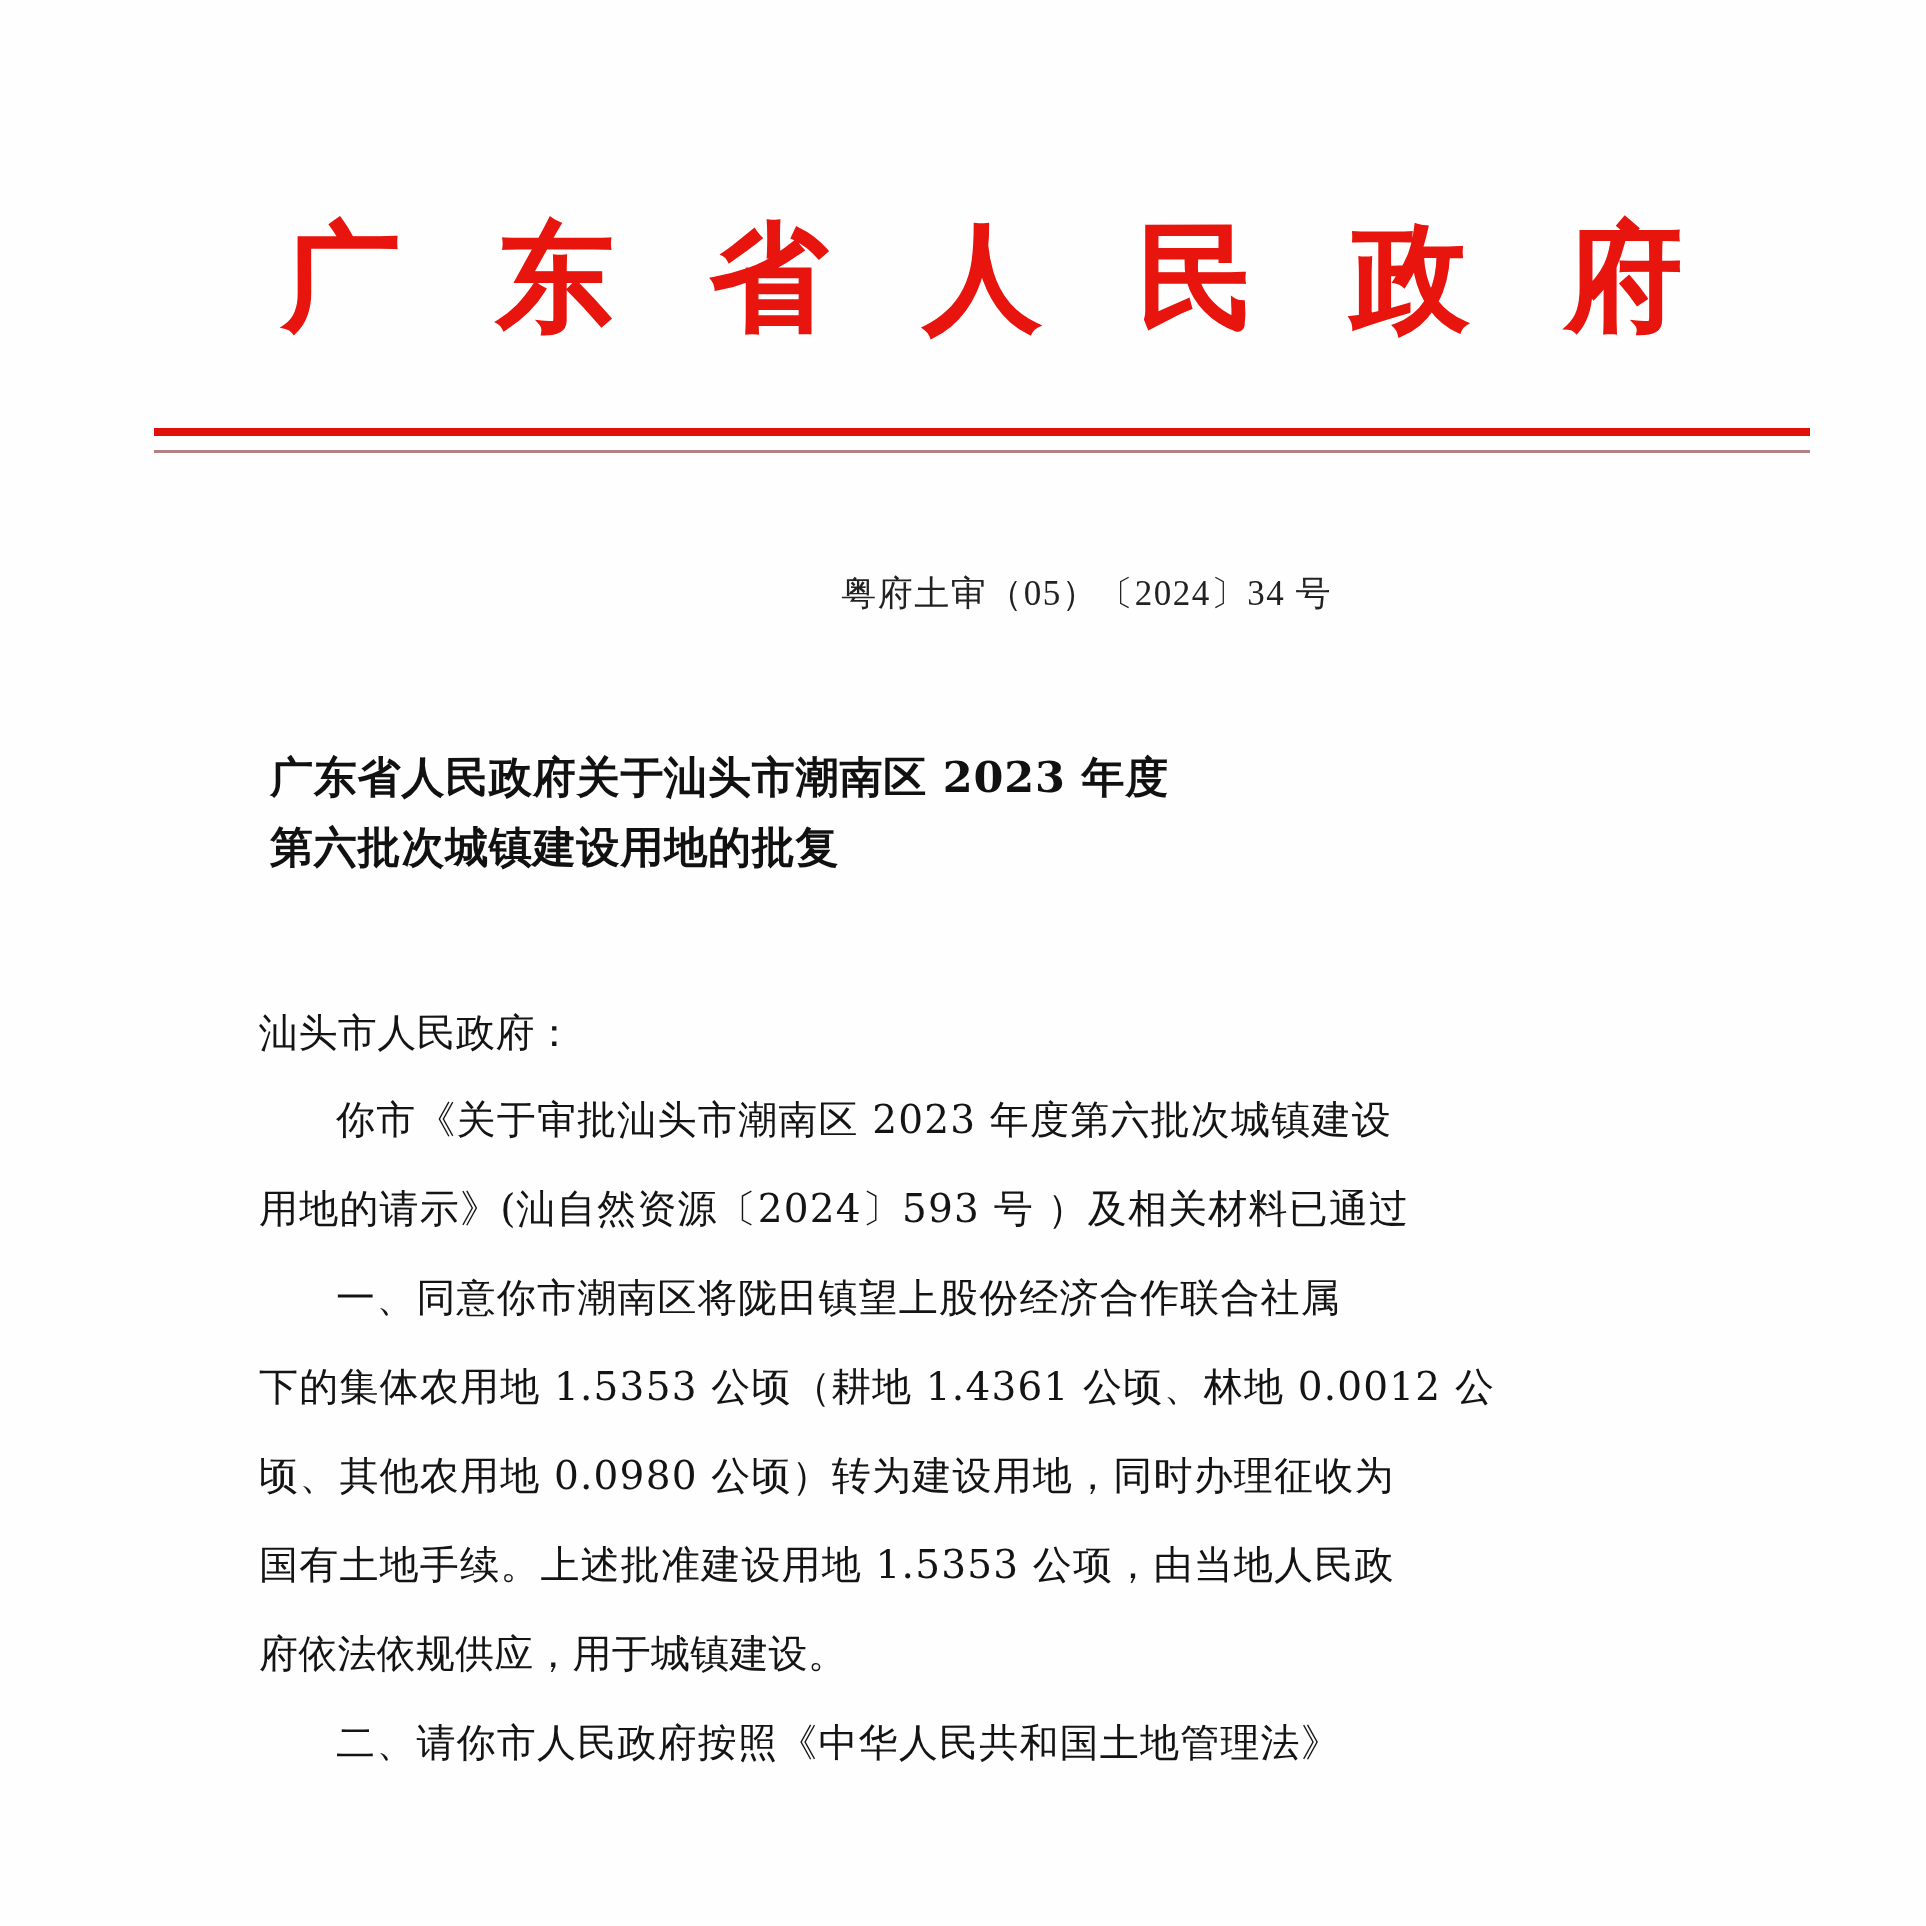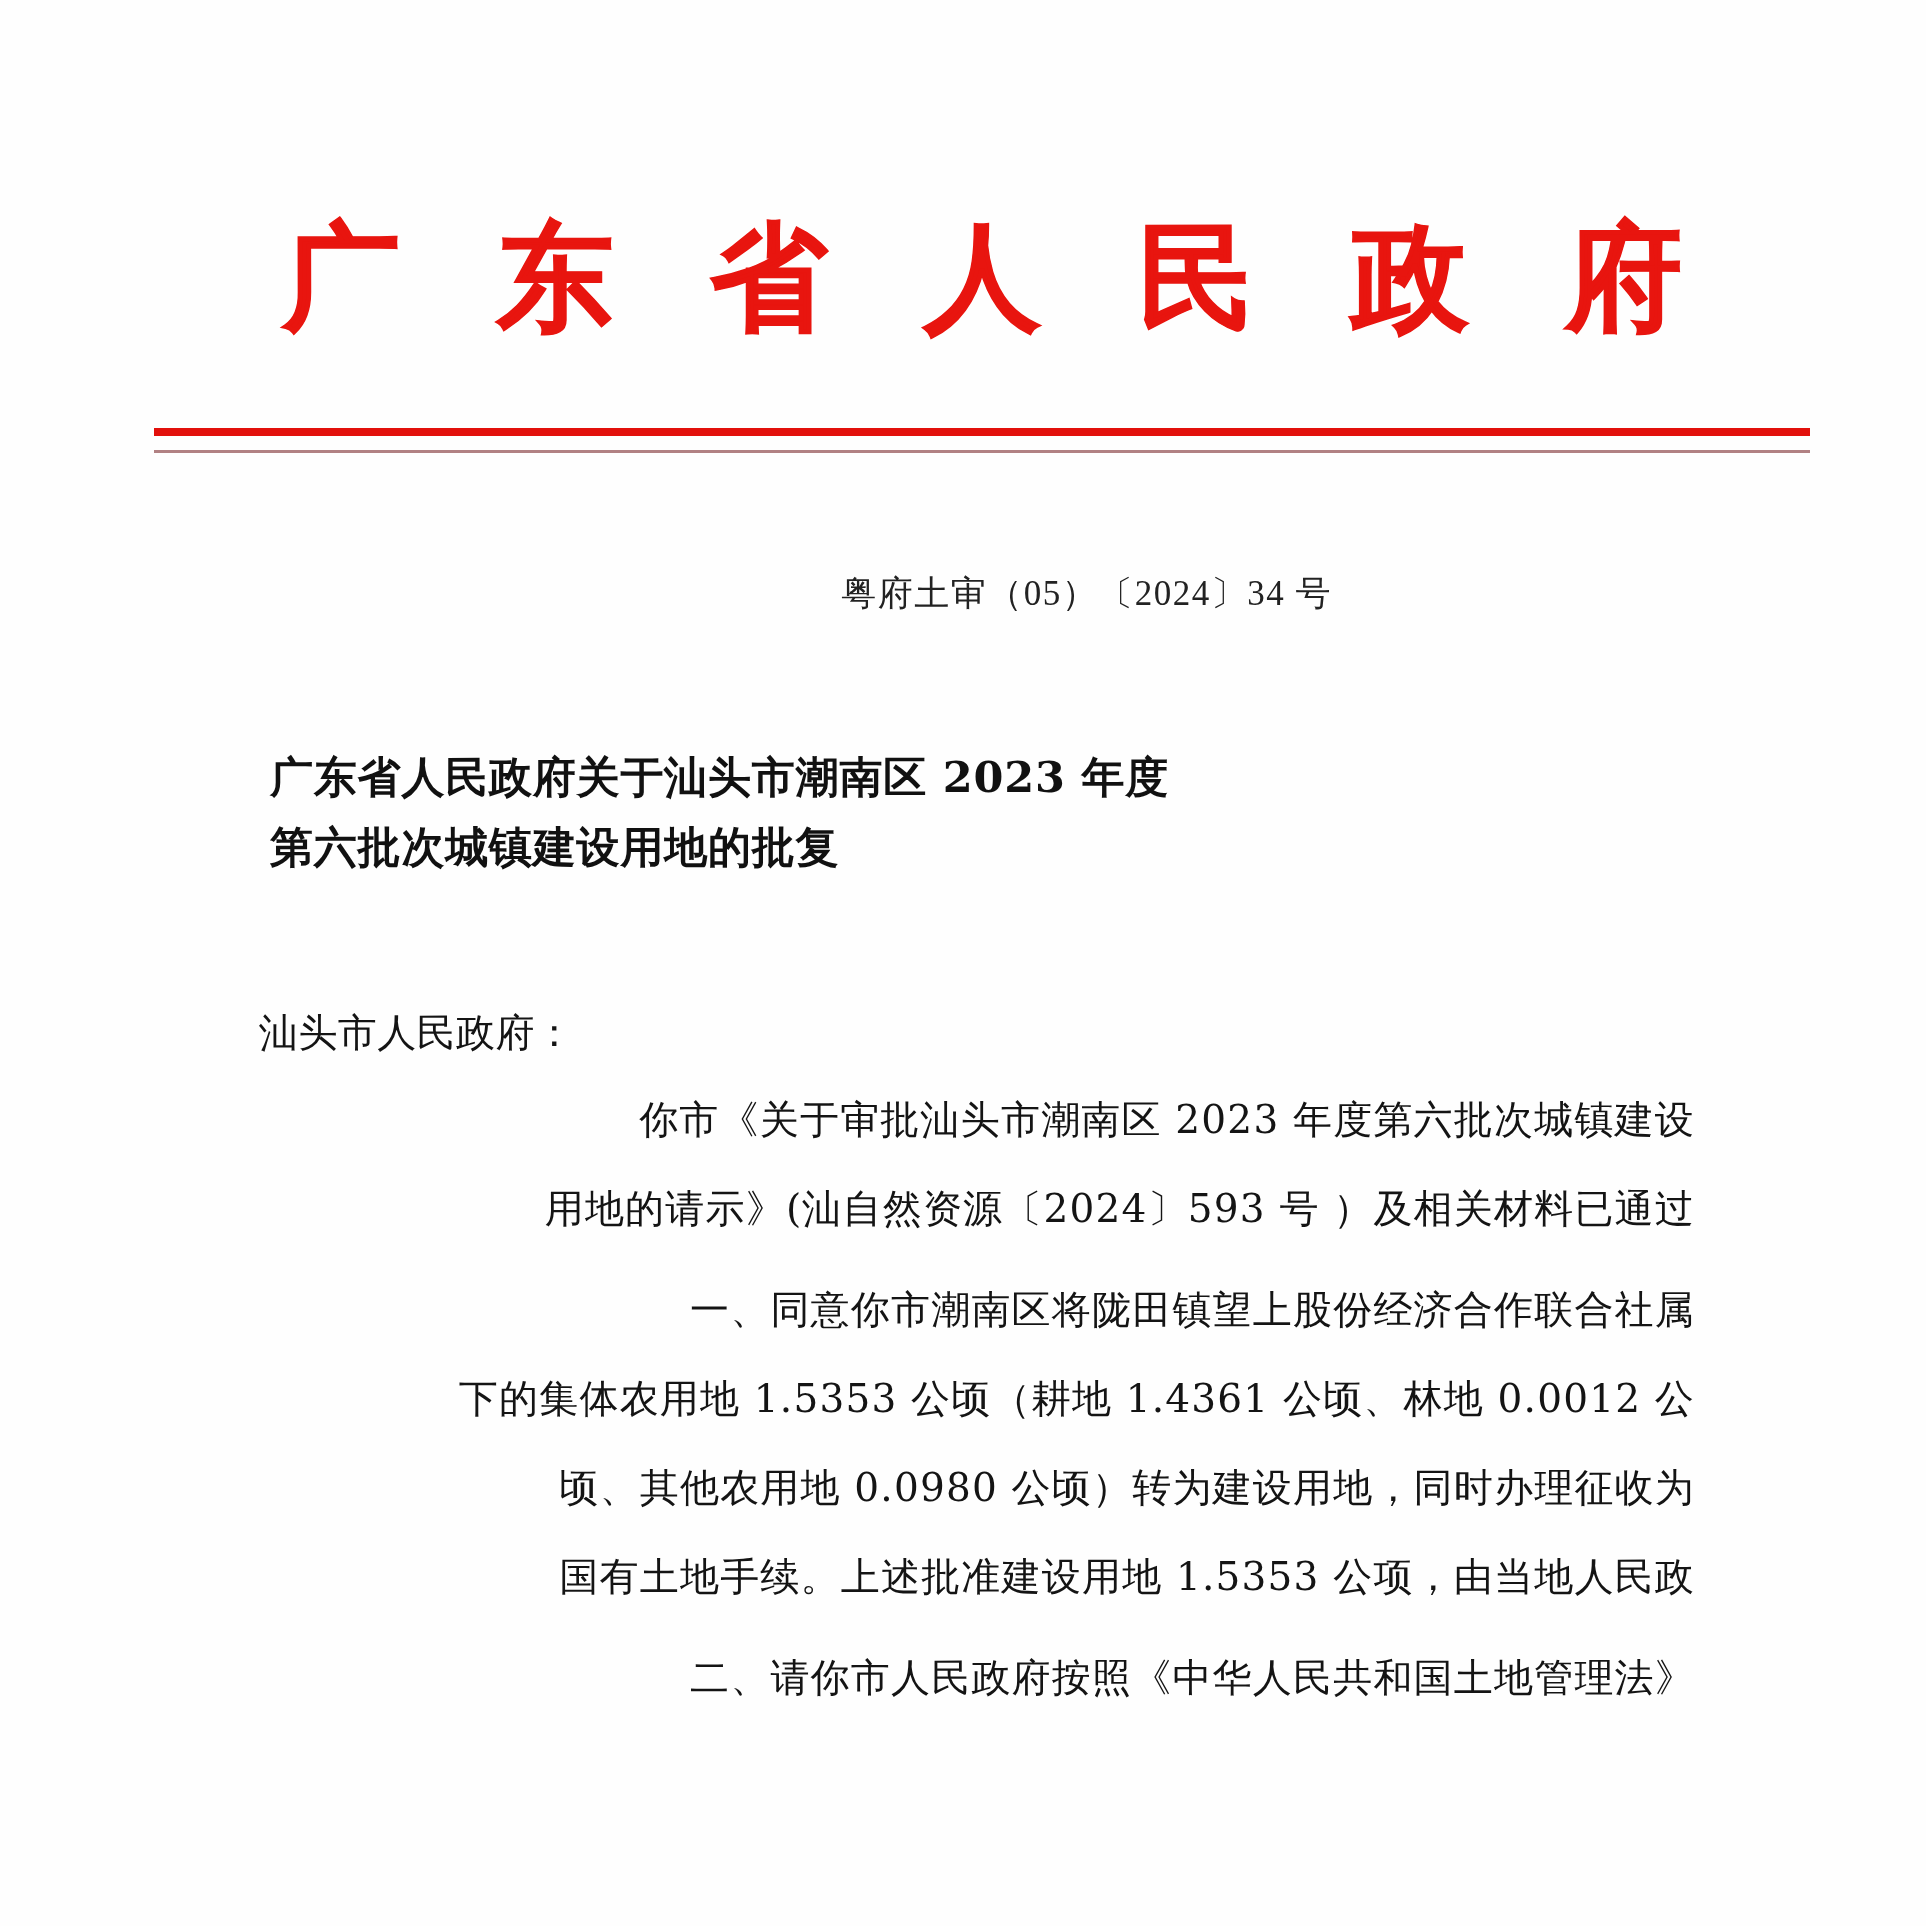--- a/index.html
+++ b/index.html
@@ -109,22 +109,21 @@
     width: 1448px;
   }
   .salutation {
     font-size: 39px;
     line-height: 1.0;
     letter-spacing: 0.4px;
     margin-bottom: 23px;
     color: #141414;
   }
   .para {
-    margin: 12px;
-    text-align: right;
+    margin: 0;
   }
   .para-line {
     font-size: 39px;
     line-height: 89px;
     letter-spacing: 0.2px;
     color: #141414;
     white-space: nowrap;
   }
   .para-line.indent {
     text-indent: 77px;
@@ -164,20 +163,21 @@
     <div class="para">
       <div class="para-line indent justify-wide">你市《关于审批汕头市潮南区 2023 年度第六批次城镇建设</div>
       <div class="para-line justify-wide">用地的请示》(汕自然资源〔2024〕593 号 ）及相关材料已通过</div>
     </div>
 
     <div class="para">
       <div class="para-line indent justify-wide">一、同意你市潮南区将陇田镇望上股份经济合作联合社属</div>
       <div class="para-line justify-wide">下的集体农用地 1.5353 公顷（耕地 1.4361 公顷、林地 0.0012 公</div>
       <div class="para-line justify-wide">顷、其他农用地 0.0980 公顷）转为建设用地，同时办理征收为</div>
       <div class="para-line justify-wide">国有土地手续。上述批准建设用地 1.5353 公项，由当地人民政</div>
+      <div class="para-line">府依法依规供应，用于城镇建设。</div>
     </div>
 
     <div class="para">
       <div class="para-line indent justify-wide">二、请你市人民政府按照《中华人民共和国土地管理法》</div>
 
     </div>
 
   </div>
 
 </div>

